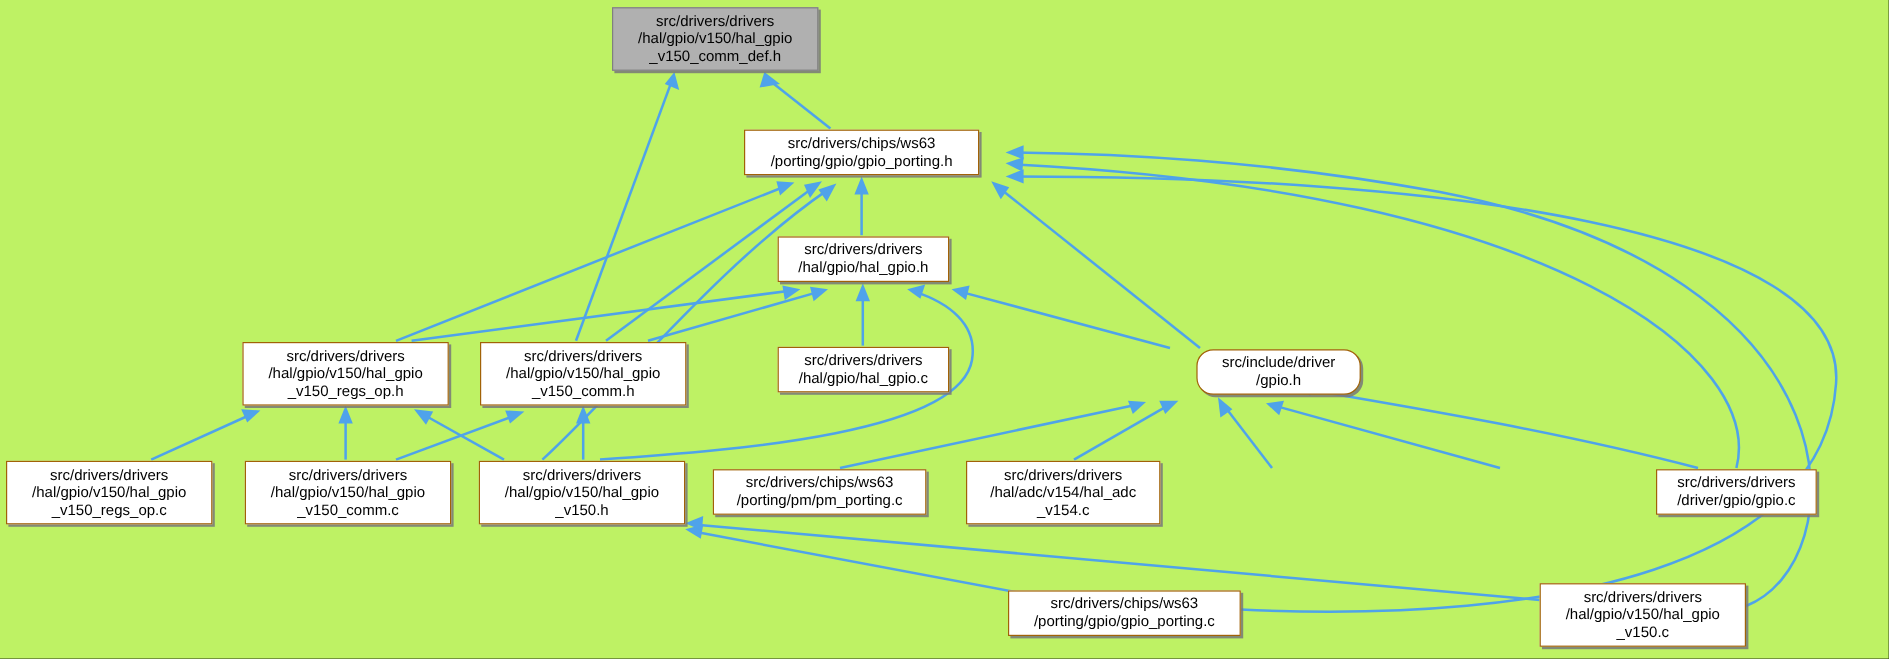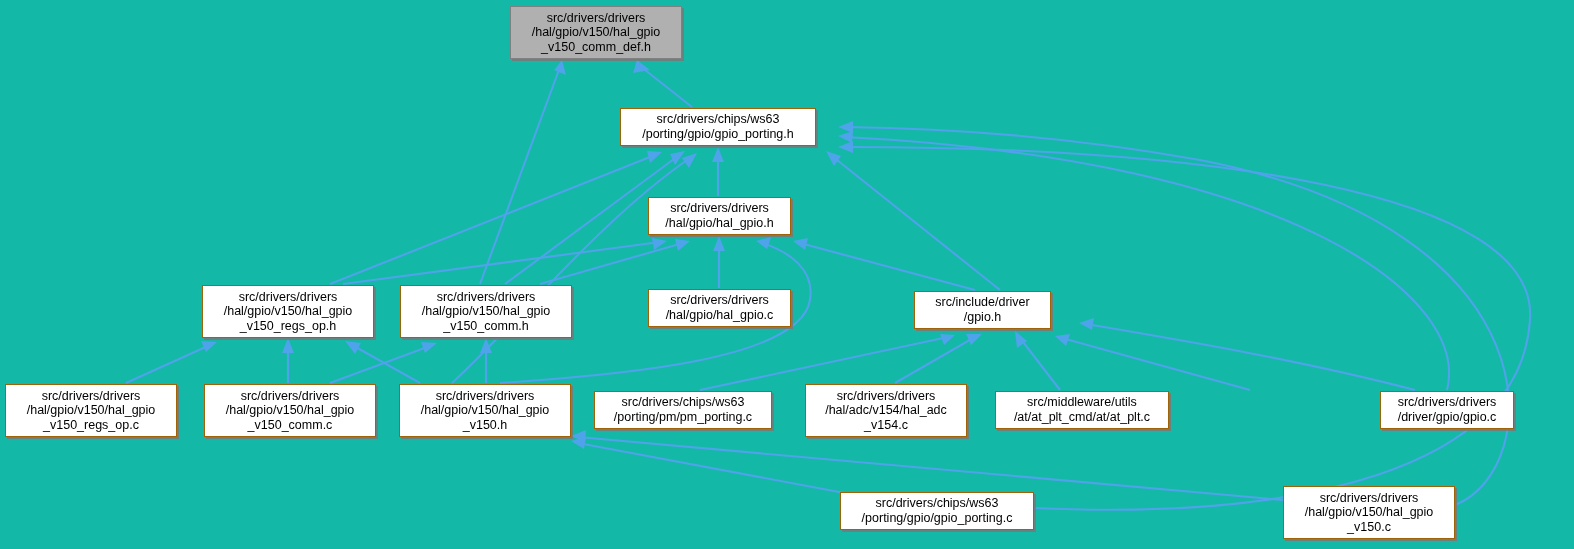--- a/index.html
+++ b/index.html
@@ -1,16 +1,16 @@
 <!DOCTYPE html>
 <html><head>
 <meta charset="utf-8">
 <style>
   html,body{margin:0;padding:0;background:#000;}
-  #graph-root{position:relative;width:1574px;height:549px;background:#14b8a6;overflow:hidden;
+  #graph-root{position:relative;width:1574px;height:549px;background:#bef264;overflow:hidden;
     font-family:"Liberation Sans","DejaVu Sans",sans-serif;}
   svg.edges{position:absolute;left:0;top:0;width:1574px;height:549px;}
   .node{position:absolute;box-sizing:border-box;border:1px solid #a16207;
     background:#ffffff;color:#000000;font-size:12.5px;line-height:14.6px;
     text-align:center;display:flex;align-items:center;justify-content:center;
     box-shadow:2px 2px 0 rgba(120,120,120,0.85);}
   .node.root{background:#b0b0b0;border:1px solid #808080;}
   .node .lbl{display:block;width:100%;white-space:pre-line;padding:0 4px;}
   .edge{fill:none;stroke:#4fa3ea;stroke-width:2.1;}
   .arrow{fill:#4fa3ea;}
@@ -124,21 +124,21 @@
   </div>
   <div class="node" style="left:400px;top:285px;width:172px;height:53px;">
     <span class="lbl">src/drivers/drivers
 /hal/gpio/v150/hal_gpio
 _v150_comm.h</span>
   </div>
   <div class="node" style="left:648px;top:289px;width:143px;height:38px;">
     <span class="lbl">src/drivers/drivers
 /hal/gpio/hal_gpio.c</span>
   </div>
-  <div class="node" style="left:914px;top:291px;width:137px;height:38px;">
+  <div class="node" style="left:997px;top:291px;width:137px;height:38px;border-radius:14px;">
     <span class="lbl">src/include/driver
 /gpio.h</span>
   </div>
   <div class="node" style="left:5px;top:384px;width:172px;height:53px;">
     <span class="lbl">src/drivers/drivers
 /hal/gpio/v150/hal_gpio
 _v150_regs_op.c</span>
   </div>
   <div class="node" style="left:204px;top:384px;width:172px;height:53px;">
     <span class="lbl">src/drivers/drivers
@@ -152,24 +152,20 @@
   </div>
   <div class="node" style="left:594px;top:391px;width:178px;height:38px;">
     <span class="lbl">src/drivers/chips/ws63
 /porting/pm/pm_porting.c</span>
   </div>
   <div class="node" style="left:805px;top:384px;width:162px;height:53px;">
     <span class="lbl">src/drivers/drivers
 /hal/adc/v154/hal_adc
 _v154.c</span>
   </div>
-  <div class="node" style="left:995px;top:391px;width:174px;height:38px;">
-    <span class="lbl">src/middleware/utils
-/at/at_plt_cmd/at/at_plt.c</span>
-  </div>
   <div class="node" style="left:1380px;top:391px;width:134px;height:38px;">
     <span class="lbl">src/drivers/drivers
 /driver/gpio/gpio.c</span>
   </div>
   <div class="node" style="left:840px;top:492px;width:194px;height:38px;">
     <span class="lbl">src/drivers/chips/ws63
 /porting/gpio/gpio_porting.c</span>
   </div>
   <div class="node" style="left:1283px;top:486px;width:172px;height:53px;">
     <span class="lbl">src/drivers/drivers

